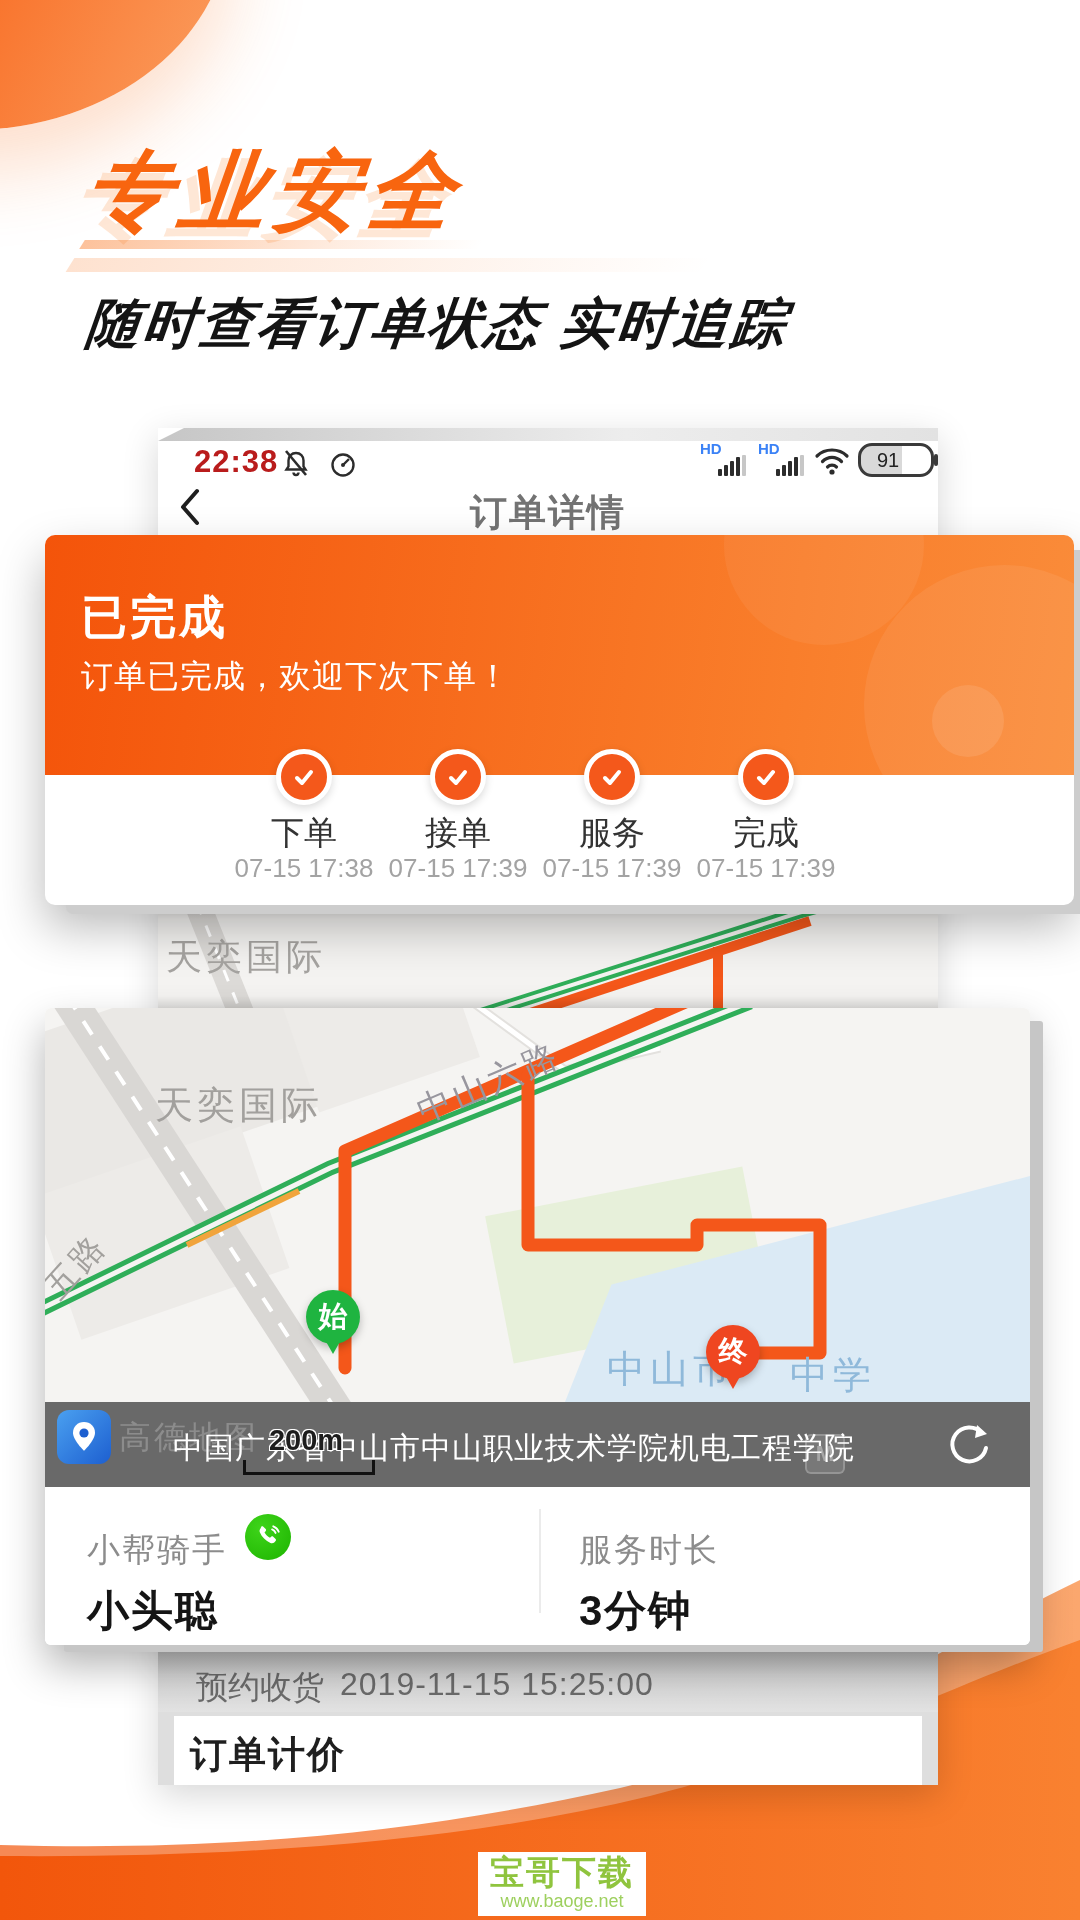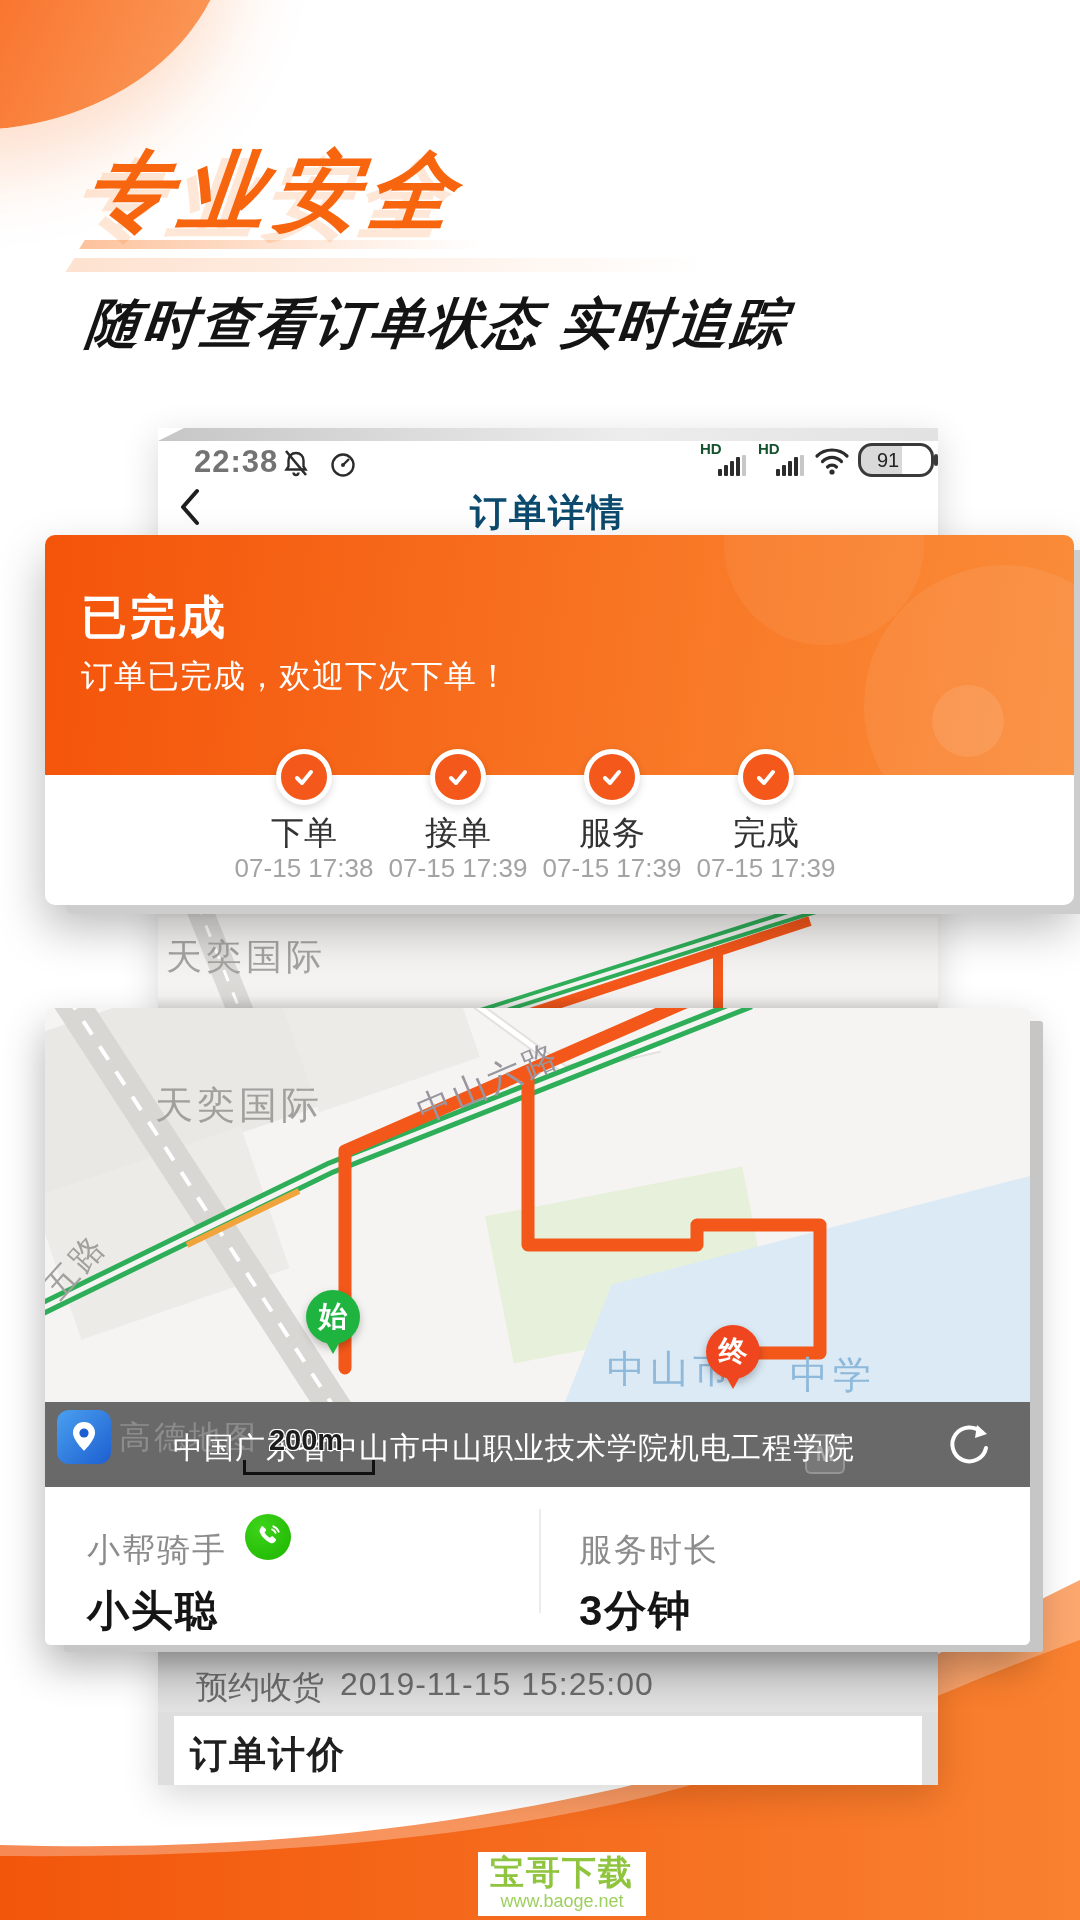--- a/index.html
+++ b/index.html
@@ -23,32 +23,32 @@
 
   
   .bottom-svg{left:0;top:1540px;z-index:1;}
 
   
   .phone{left:158px;top:428px;width:780px;height:1357px;background:#fff;z-index:2;
          box-shadow:0 10px 34px rgba(0,0,0,.16);}
   .phone-bevel{left:0;top:0;width:100%;height:13px;
          background:linear-gradient(90deg,#c6c6c6,#ededed 60%,#e2e2e2);
          clip-path:polygon(0 100%,26px 0,100% 0,100% 100%);}
-  .sb-time{left:36px;top:16px;font-size:31px;font-weight:600;color:#737373;letter-spacing:1px;}
+  .sb-time{left:36px;top:16px;font-size:31px;font-weight:600;color:#b91c1c;letter-spacing:1px;}
   .sb-ic{top:20px;}
   .sig{position:absolute;width:46px;height:34px;}
-  .sig .hd{position:absolute;left:0;top:-2px;font-size:15px;font-weight:bold;color:#14532d;}
+  .sig .hd{position:absolute;left:0;top:-2px;font-size:15px;font-weight:bold;color:#3b82f6;}
   .sig .bars{position:absolute;right:0;bottom:0;display:flex;align-items:flex-end;gap:2px;}
   .sig .bars i{display:block;width:4px;background:#2c2c2c;border-radius:1px;}
   .sig .bars i.g{background:#c7c7c7;}
   .battery{position:absolute;width:54px;height:28px;border:3px solid #3a3a3a;border-radius:14px;
          background:linear-gradient(90deg,#d9d9d9 58%,#fff 58%);
          font-size:20px;font-weight:400;color:#222;text-align:left;line-height:28px;padding-left:16px;}
   .battery:after{content:"";position:absolute;right:-7px;top:8px;width:4px;height:12px;background:#3a3a3a;border-radius:2px;}
-  .nav-title{left:0;top:60px;width:100%;text-align:center;font-size:37px;font-weight:600;color:#0c4a6e;letter-spacing:2px;}
+  .nav-title{left:0;top:60px;width:100%;text-align:center;font-size:37px;font-weight:600;color:#737373;letter-spacing:2px;}
   .back-btn{left:16px;top:56px;width:44px;height:48px;}
 
   
   .map-strip{left:0;top:477px;width:780px;height:103px;background:#f4f3f1;overflow:hidden;}
   .map-strip .dim-t{position:absolute;left:0;top:0;width:100%;height:14px;background:linear-gradient(rgba(0,0,0,.12),rgba(0,0,0,0));}
   .map-strip .dim-b{position:absolute;left:0;bottom:0;width:100%;height:12px;background:linear-gradient(rgba(0,0,0,0),rgba(0,0,0,.10));}
   .strip-label{position:absolute;left:8px;top:28px;font-size:36px;color:#a5a3a0;letter-spacing:4px;}
 
   
   .panel-bottom{left:0;top:1222px;width:780px;height:135px;background:#dedede;}

